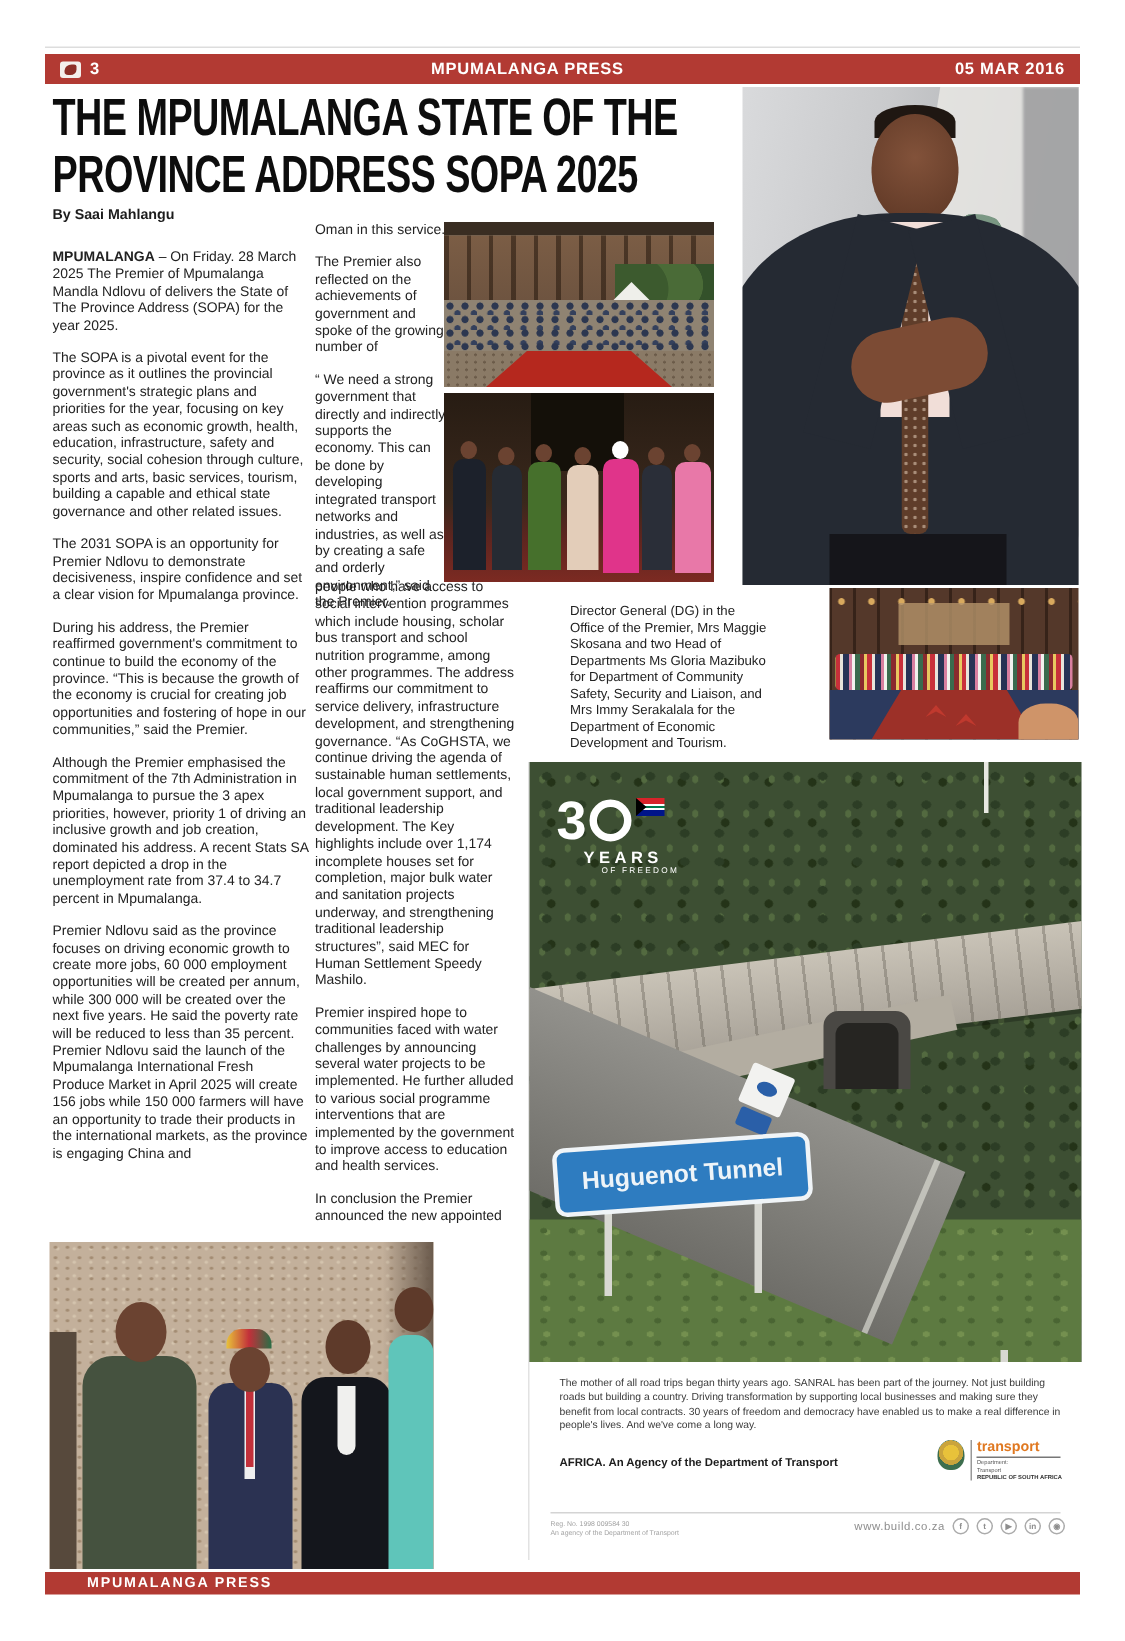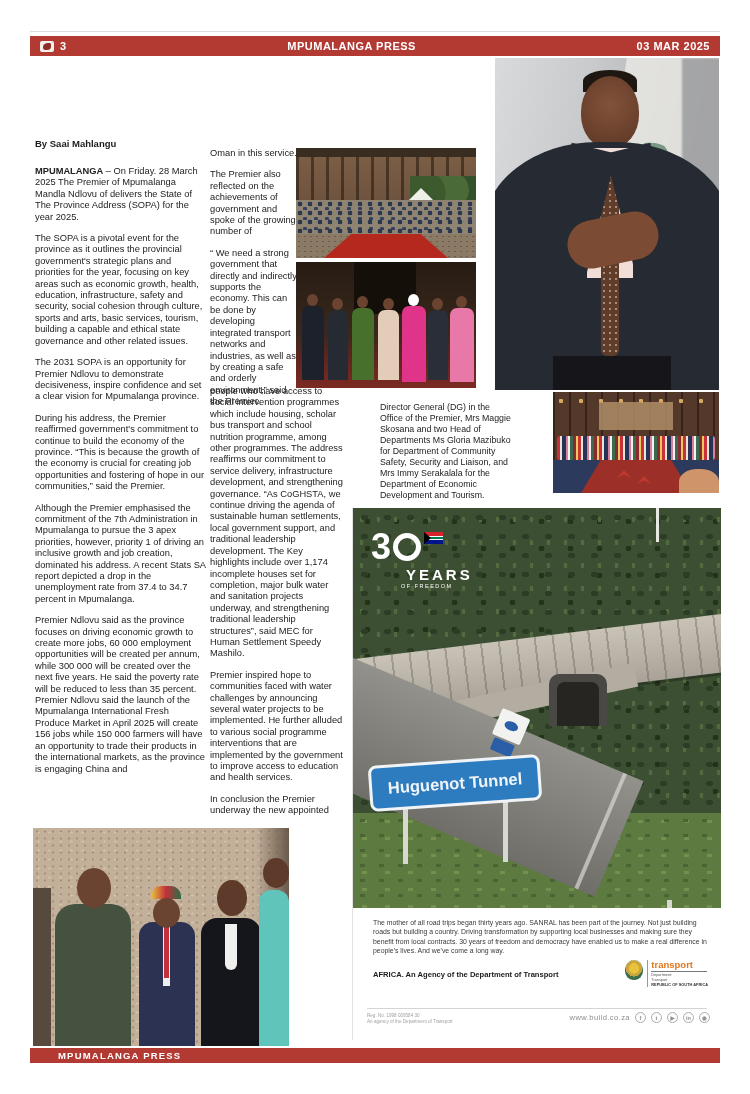--- a/index.html
+++ b/index.html
@@ -151,21 +151,21 @@
   .sanral-tag2{font-size:4.6px;color:#8a8a8a;letter-spacing:.3px;}
   .freedom{position:absolute;left:18px;top:22px;color:#fff;}
   .fr-row{display:flex;align-items:flex-start;}
   .fr-3{font-size:36px;font-weight:bold;line-height:34px;}
   .fr-0{width:28px;height:28px;border:5px solid #fff;border-radius:50%;margin-left:2px;box-sizing:border-box;margin-top:3px;}
   .fr-flag{width:19px;height:12px;margin:2px 0 0 3px;
      background:linear-gradient(180deg,#d8232a 0 34%,#fff 34% 44%,#007a4d 44% 58%,#fff 58% 66%,#001489 66% 100%);
      position:relative;}
   .fr-flag::after{content:"";position:absolute;left:0;top:0;border-top:6px solid transparent;
      border-bottom:6px solid transparent;border-left:7px solid #000;}
-  .fr-years{font-size:15px;font-weight:bold;letter-spacing:3px;margin:2px 0 0 35px;}
+  .fr-years{font-size:11px;font-weight:bold;letter-spacing:3px;margin:2px 0 0 18px;}
   .fr-of{font-size:5.5px;letter-spacing:1.5px;margin-left:30px;}
   .ad-head{position:absolute;right:14px;top:46px;text-align:right;color:#fff;
      text-shadow:0 1px 3px rgba(0,0,0,.45);}
   .ad-head div{font-size:22px;font-weight:bold;line-height:24px;letter-spacing:-.3px;
      transform:scaleX(.82);transform-origin:right;white-space:nowrap;}
   .ad-copy{position:absolute;left:20px;top:410px;width:340px;font-size:6.9px;line-height:9.4px;color:#3a3a3a;}
   .ad-agency{position:absolute;left:20px;top:462px;font-size:7.6px;font-weight:bold;color:#1c1c1c;}
   .gov{position:absolute;right:12px;top:452px;display:flex;gap:4px;align-items:flex-start;}
   .gov-crest{width:18px;height:20px;border-radius:50% 50% 45% 45%;
      background:radial-gradient(circle at 50% 42%,#e8c23a 0 35%,#caa43c 36% 55%,#3d6e4e 56% 100%);}
@@ -186,44 +186,48 @@
 
 <div class="page">
   <div class="abs topline"></div>
 
   <div class="abs redbar hdr">
     <div class="hdr-left">
       <span class="logo-chip"></span>
       <span>3</span>
     </div>
     <span>MPUMALANGA PRESS</span>
-    <span>03 MAR 2025</span>
-  </div>
-
+    <span>05 MAR 2016</span>
+  </div>
+
+  <div class="abs headline">
+    <div class="hl-line">THE MPUMALANGA STATE OF THE</div>
+    <div class="hl-line">PROVINCE ADDRESS SOPA 2025</div>
+  </div>
   <div class="abs byline">By Saai Mahlangu</div>
 
   <div class="abs coltext col-left">
     <p><strong>MPUMALANGA</strong><span> – On Friday. 28 March 2025 The Premier of Mpumalanga Mandla Ndlovu of delivers the State of The Province Address (SOPA) for the year 2025.</span></p>
     <p>The SOPA is a pivotal event for the province as it outlines the provincial government's strategic plans and priorities for the year, focusing on key areas such as economic growth, health, education, infrastructure, safety and security, social cohesion through culture, sports and arts, basic services, tourism, building a capable and ethical state governance and other related issues.</p>
     <p>The 2031 SOPA is an opportunity for Premier Ndlovu to demonstrate decisiveness, inspire confidence and set a clear vision for Mpumalanga province.</p>
     <p>During his address, the Premier reaffirmed government's commitment to continue to build the economy of the province. “This is because the growth of the economy is crucial for creating job opportunities and fostering of hope in our communities,” said the Premier.</p>
     <p>Although the Premier emphasised the commitment of the 7th Administration in Mpumalanga to pursue the 3 apex priorities, however, priority 1 of driving an inclusive growth and job creation, dominated his address. A recent Stats SA report depicted a drop in the unemployment rate from 37.4 to 34.7 percent in Mpumalanga.</p>
     <p>Premier Ndlovu said as the province focuses on driving economic growth to create more jobs, 60 000 employment opportunities will be created per annum, while 300 000 will be created over the next five years. He said the poverty rate will be reduced to less than 35 percent.  Premier Ndlovu said the launch of the Mpumalanga International Fresh Produce Market in April 2025 will create 156 jobs while 150 000 farmers will have an opportunity to trade their products in the international markets, as the province is engaging China and</p>
   </div>
 
   <div class="abs coltext col-mid-top">
     <p>Oman in this service.</p>
     <p>The Premier also reflected on the achievements of government and spoke of the growing number of</p>
     <p>“ We need a strong government that directly and indirectly supports the economy. This can be done by developing integrated transport networks and industries, as well as by creating a safe and orderly environment,” said the Premier.</p>
   </div>
 
   <div class="abs coltext col-mid-bottom">
     <p>people who have access to social intervention programmes which include housing, scholar bus transport and school nutrition programme, among other programmes. The address reaffirms our commitment to service delivery, infrastructure development, and strengthening governance. “As CoGHSTA, we continue driving the agenda of sustainable human settlements, local government support, and traditional leadership development. The Key highlights include over 1,174 incomplete houses set for completion, major bulk water and sanitation projects underway, and strengthening traditional leadership structures”, said MEC for Human Settlement Speedy Mashilo.</p>
     <p>Premier inspired hope to communities faced with water challenges by announcing several water projects to be implemented. He further alluded to various social programme interventions that are implemented by the government to improve access to education and health services.</p>
-    <p>In conclusion the Premier underway the new appointed</p>
+    <p>In conclusion the Premier announced the new appointed</p>
   </div>
 
   <div class="abs dg-caption">Director General (DG) in the Office of the Premier, Mrs Maggie Skosana and two Head of Departments Ms Gloria Mazibuko for Department of Community Safety, Security and Liaison, and Mrs Immy Serakalala for the Department of Economic Development and Tourism.</div>
 
   <div class="abs photo ph-parade">
     <div class="par-roof"></div>
     <div class="par-bldg"></div>
     <div class="par-trees"></div>
     <div class="par-tent"></div>
     <div class="par-crowd"></div>

